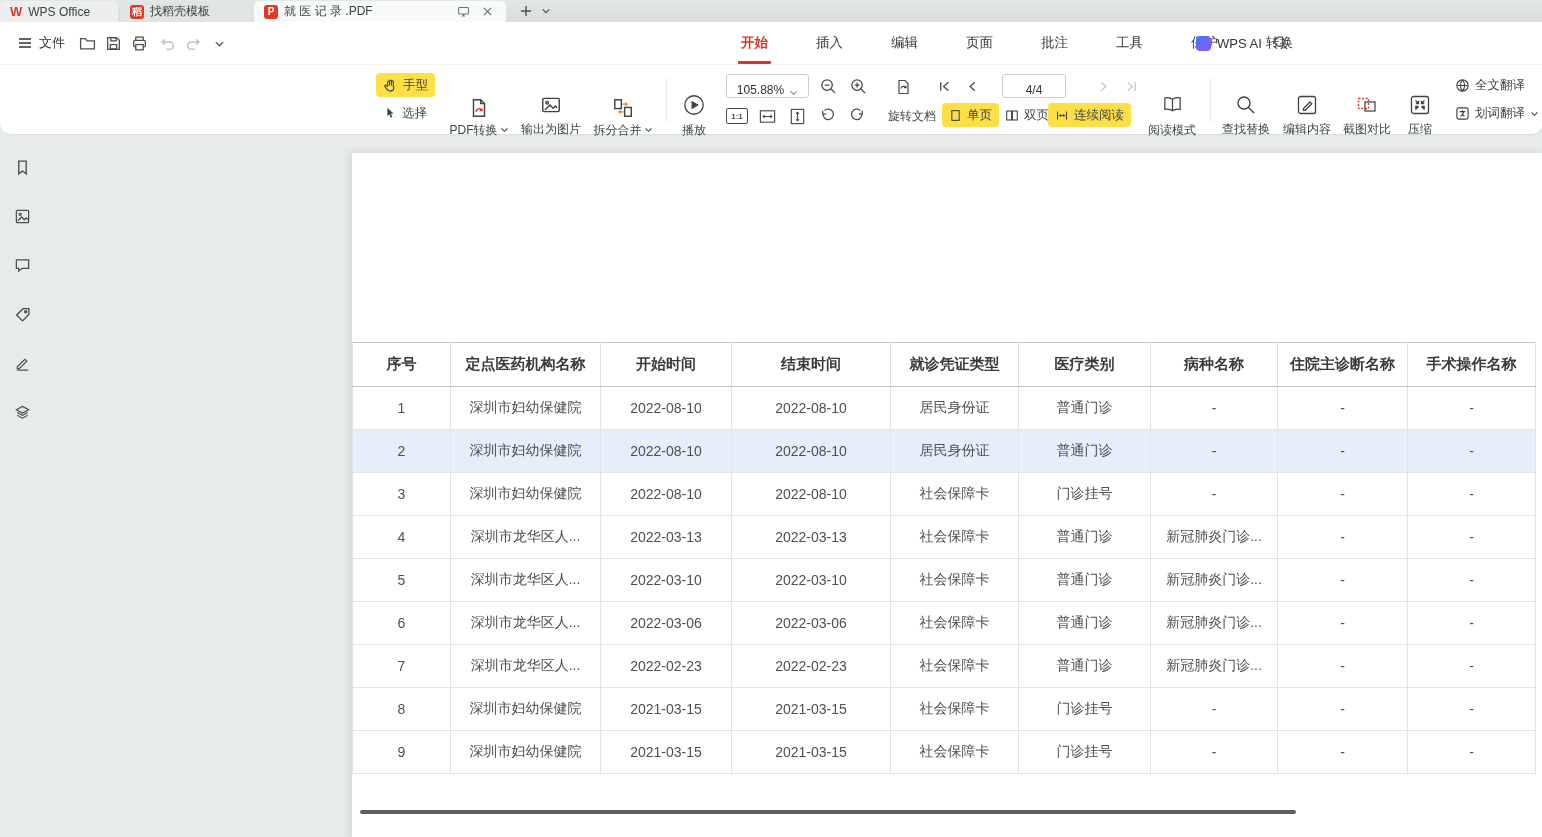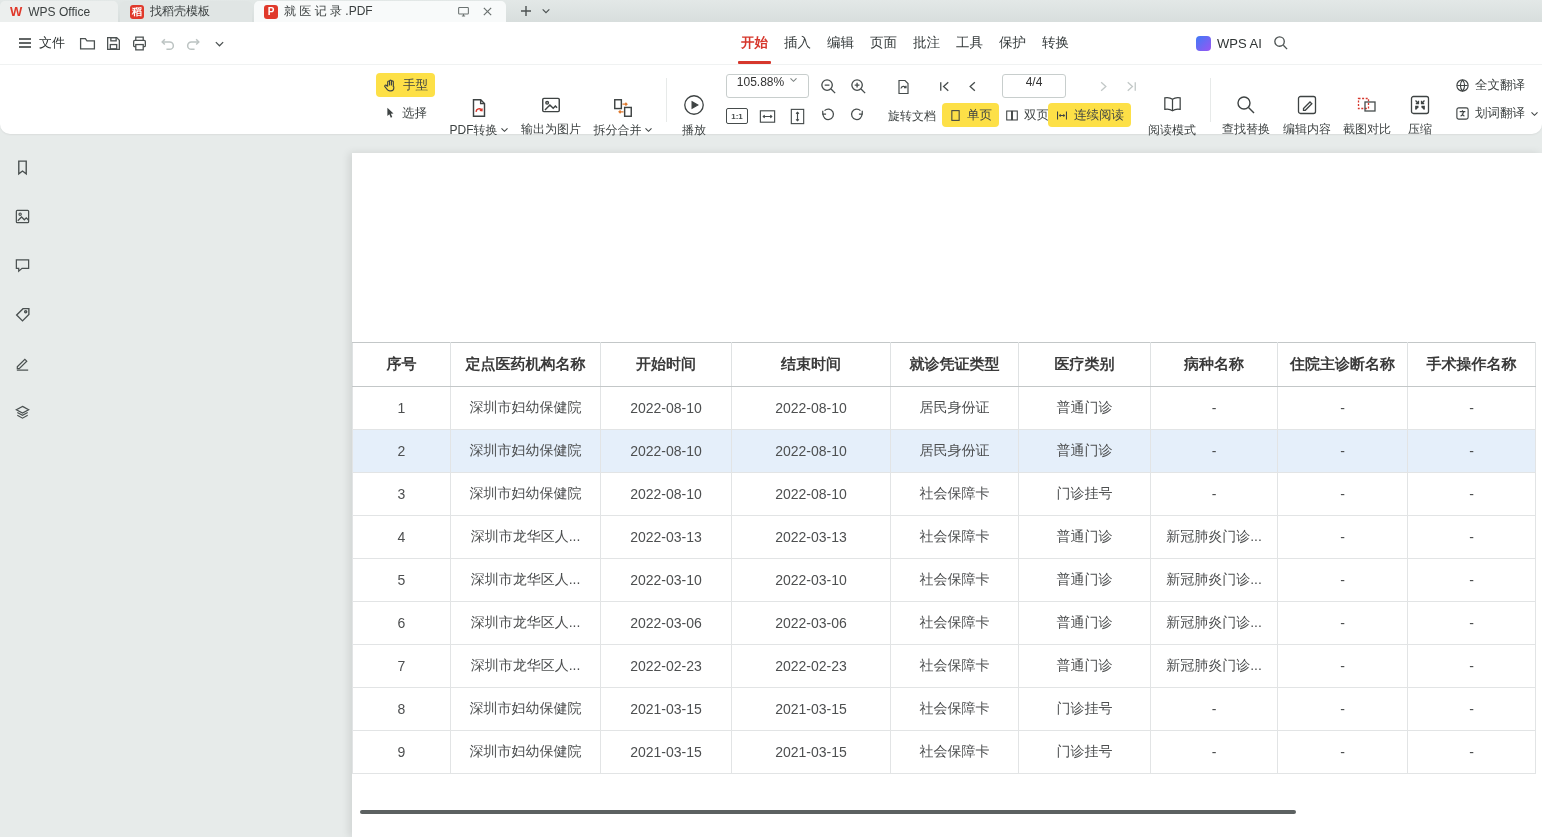--- a/index.html
+++ b/index.html
@@ -18,37 +18,37 @@
   .tab-sp{flex:1}
   .tabtool{width:18px;height:18px;display:flex;align-items:center;justify-content:center;color:#6b7271;border-radius:3px;flex:none}
   .newtab,.tabdd{width:20px;height:20px;margin-top:1px;display:flex;align-items:center;justify-content:center;color:#4c5252}
   .newtab{margin-left:10px}
 
   
   .menubar{position:absolute;left:0;top:22px;width:100%;height:42px;background:#fff}
   .filebtn{position:absolute;left:10px;top:0;height:42px;display:flex;align-items:center;gap:7px;font-size:13px;color:#2f3434;padding:0 8px}
   .qicon{position:absolute;top:12px;width:18px;height:18px;color:#4b5151;display:flex;align-items:center;justify-content:center}
   .qicon.dis{color:#bcc3c2}
-  .menu-items{position:absolute;left:741px;top:0;height:42px;display:flex;gap:16px;align-items:center}
+  .menu-items{position:absolute;left:741px;top:0;height:42px;display:flex;gap:48px;align-items:center}
   .menu-item{position:relative;font-size:13.5px;color:#33393a;white-space:nowrap}
   .menu-item.active{color:#d6372c;font-weight:700}
   .menu-item.active::after{content:"";position:absolute;left:-3px;right:-3px;bottom:-12px;height:3px;background:#d6372c;border-radius:1px}
   .wpsai{position:absolute;left:1196px;top:0;height:42px;display:flex;align-items:center;gap:6px;font-size:13px;color:#2f3434}
   .aispark{width:15px;height:15px;border-radius:4px;background:linear-gradient(135deg,#3f7bf6,#9a55f3)}
   .msearch{position:absolute;left:1272px;top:12px;width:18px;height:18px;color:#4b5151}
 
   
   .toolbar{position:absolute;left:0;top:64px;width:1542px;height:70px;background:#fff;border-radius:0 0 10px 10px;border-top:1px solid #f0f2f2;box-shadow:0 1px 2px rgba(0,0,0,.06)}
   .hbtn{position:absolute;height:24px;display:flex;align-items:center;gap:5px;font-size:12.5px;color:#3e4343;padding:0 7px;border-radius:4px;white-space:nowrap}
   .sel{background:#fde047}
   .vbtn{position:absolute;top:22px;height:58px;display:flex;flex-direction:column;align-items:center;justify-content:center;gap:5px;font-size:12px;color:#3e4343;border-radius:4px;white-space:nowrap}
   .lblrow{display:flex;align-items:center;gap:2px;line-height:1}
   .iconbtn{position:absolute;width:22px;height:22px;display:flex;align-items:center;justify-content:center;color:#464c4c;border-radius:3px}
   .iconbtn.dis{color:#c2c8c7}
-  .combo{position:absolute;height:24px;border:1px solid #c8cecd;border-radius:3px;background:#fff;display:flex;align-items:flex-start;justify-content:center;gap:5px;font-size:12px;color:#333}
+  .combo{position:absolute;height:24px;border:1px solid #c8cecd;border-radius:3px;background:#fff;display:flex;align-items:flex-end;justify-content:center;gap:5px;font-size:12px;color:#333}
   .vdiv{position:absolute;top:13px;height:44px;width:1px;background:#e7eae9}
   .tlabel{position:absolute;font-size:12px;color:#3e4343;white-space:nowrap}
   .ic121{width:37px;height:16px;border:1.2px solid currentColor;border-radius:2px;font-size:8px;display:flex;align-items:center;justify-content:center;color:#464c4c;font-weight:700}
 
   
   .side{position:absolute;left:0;top:134px;width:44px;height:703px;display:flex;flex-direction:column;align-items:center;padding-top:20px;gap:23px}
   .sbtn{width:26px;height:26px;display:flex;align-items:center;justify-content:center;color:#4a5050;border-radius:4px}
   .page{position:absolute;left:352px;top:153px;width:1190px;height:684px;background:#fff;box-shadow:-3px 0 8px rgba(0,0,0,.10);overflow:hidden}
   table.rec{position:absolute;left:0;top:189px;border-collapse:collapse;table-layout:fixed;width:1183px}
   .rec th{height:44px;font-size:15px;font-weight:700;color:#3a3a3a;border:1px solid #dfe2e3;border-top:1px solid #c3c7c8;border-bottom:1px solid #c3c7c8;text-align:center;padding:0 4px;overflow:hidden;white-space:nowrap}

